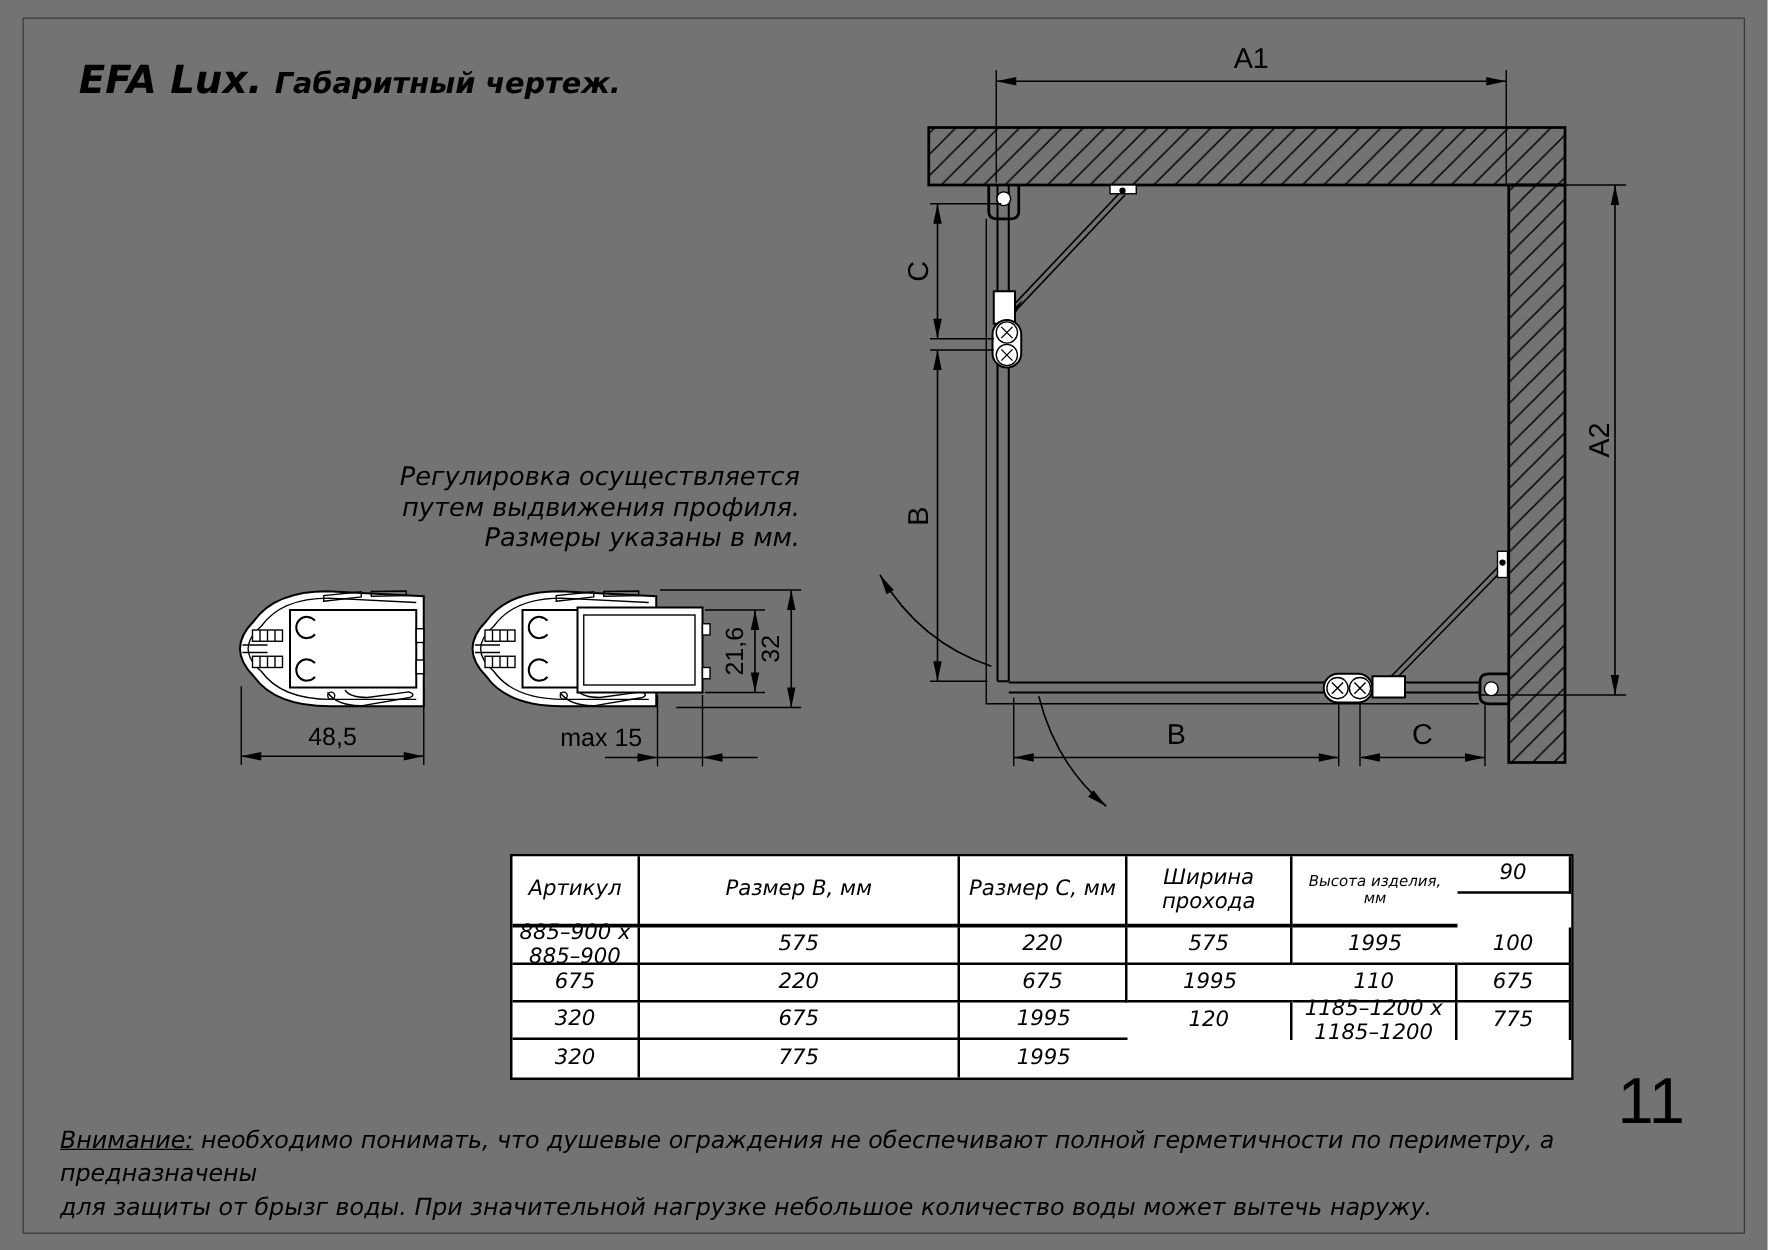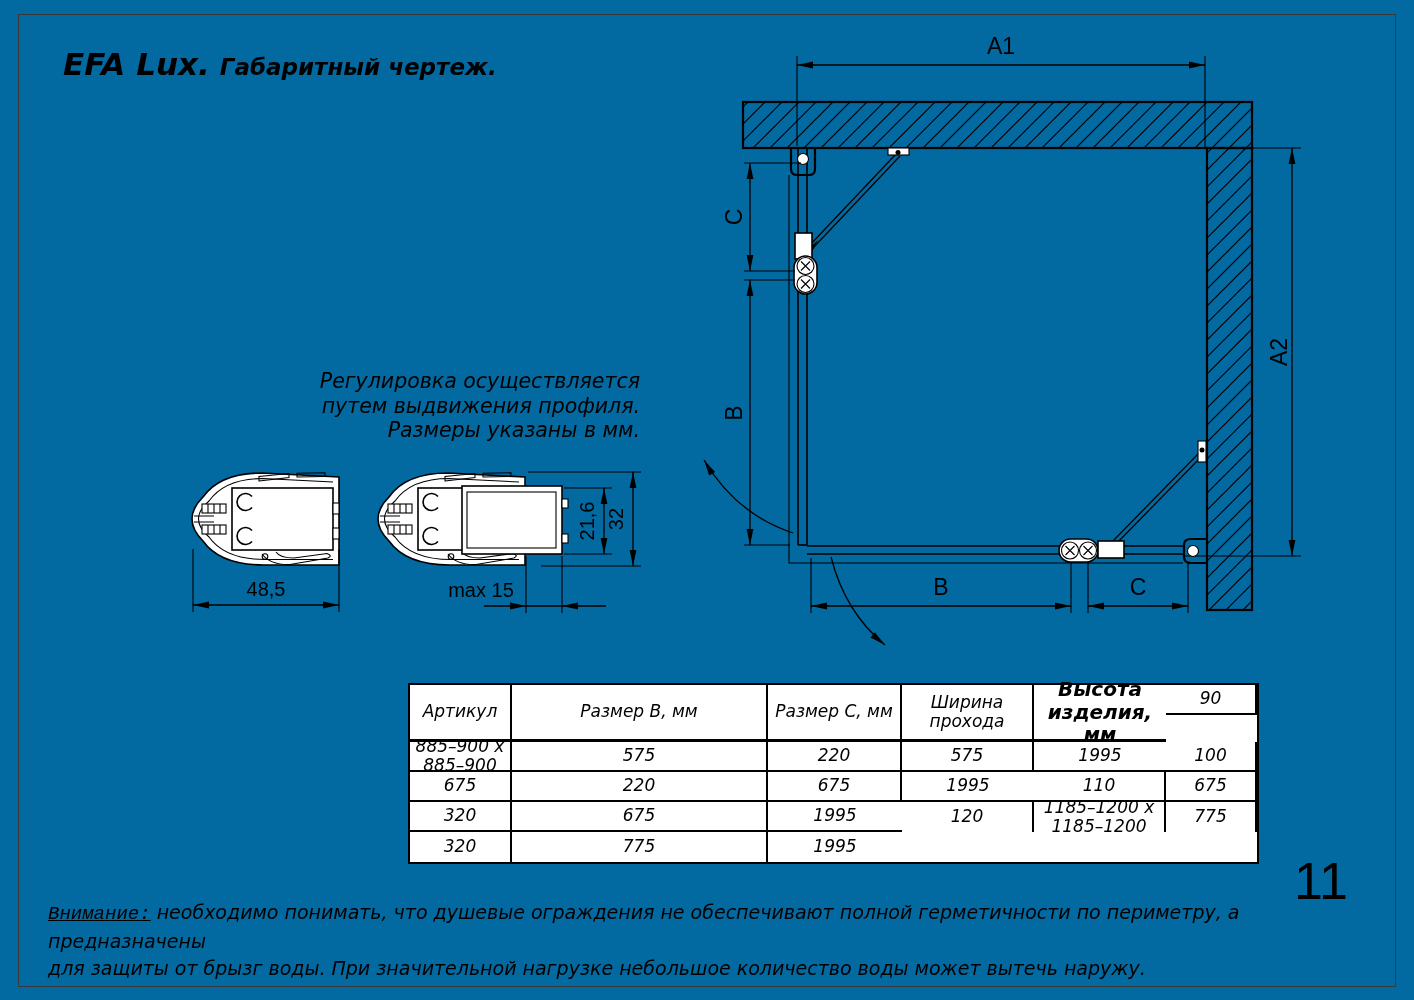--- a/index.html
+++ b/index.html
@@ -1,16 +1,16 @@
 <!DOCTYPE html>
 <html><head>
 <meta charset="utf-8">
 <style>
   html,body{margin:0;padding:0;background:#e8e8e8;}
-  #page{position:relative;width:1414px;height:1000px;background:#0369a1;overflow:hidden;
+  #page{position:relative;width:1414px;height:1000px;background:#737373;overflow:hidden;
         font-family:"DejaVu Sans",sans-serif;color:#000;}
   #border{position:absolute;left:18px;top:14px;width:1376px;height:971px;
           border:1.5px solid #3a3a3a;pointer-events:none;}
   #title{position:absolute;left:63px;top:46px;white-space:nowrap;}
   #title .t1{font:bold italic 31px "DejaVu Sans",sans-serif;}
   #title .t2{font:bold italic 23px "DejaVu Sans",sans-serif;margin-left:10px;}
   svg{position:absolute;left:0;top:0;}
   .ln2{stroke:#000;stroke-width:2.2;fill:none;}
   .ln{stroke:#000;stroke-width:1.6;fill:none;}
   .thin{stroke:#000;stroke-width:1.1;fill:none;}
@@ -26,24 +26,24 @@
   #spec-table{position:absolute;left:408px;top:683px;width:851px;border:2.5px solid #000;
       display:grid;grid-template-columns:102px 256px 134px 132px 132px 1fr;box-sizing:border-box;
       background:#fff;}
   #spec-table .cell{display:flex;align-items:center;justify-content:center;text-align:center;
       font:italic 17px "DejaVu Sans",sans-serif;line-height:1.12;box-sizing:border-box;
       border-right:2px solid #000;padding:1px 3px;}
   #spec-table .cell.lastcol{border-right:none;}
   #spec-table .th{height:57px;border-bottom:3px solid #000;}
   #spec-table .td{height:30px;border-bottom:2.5px solid #000;}
   #spec-table .lastrow{border-bottom:none;}
-  #spec-table .small{font-size:20px;font-weight:bold;}
+  #spec-table .small{font-size:12px;}
   #note{position:absolute;left:48px;top:899px;width:1230px;
         font:italic 19px "DejaVu Sans",sans-serif;line-height:27px;}
-  #note .u{text-decoration:underline;font-family:Liberation Mono, monospace;}
+  #note .u{text-decoration:underline;}
   #pagenum{position:absolute;left:1294px;top:851px;font:52px "Liberation Sans",sans-serif;}
 </style>
 </head>
 <body>
 
 <div id="page">
   <div id="border"></div>
 
   <div id="title">
     <span class="t1">EFA Lux.</span><span class="t2">Габаритный чертеж.</span>

